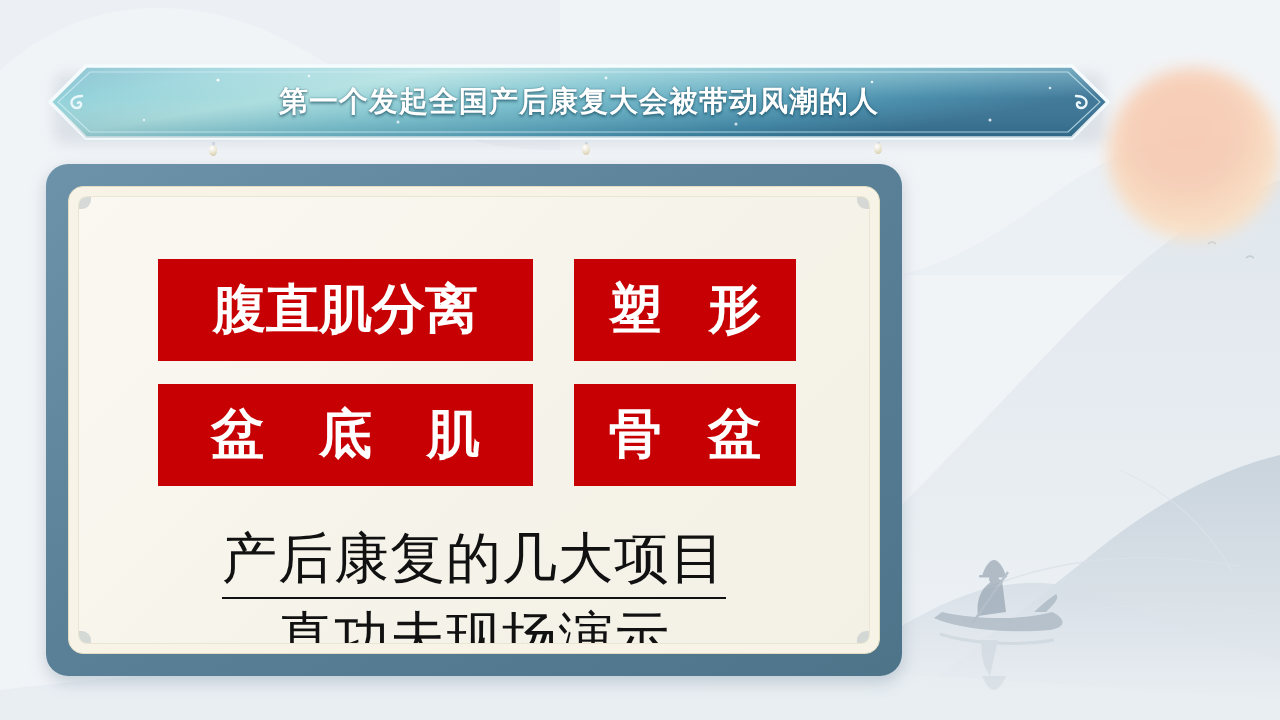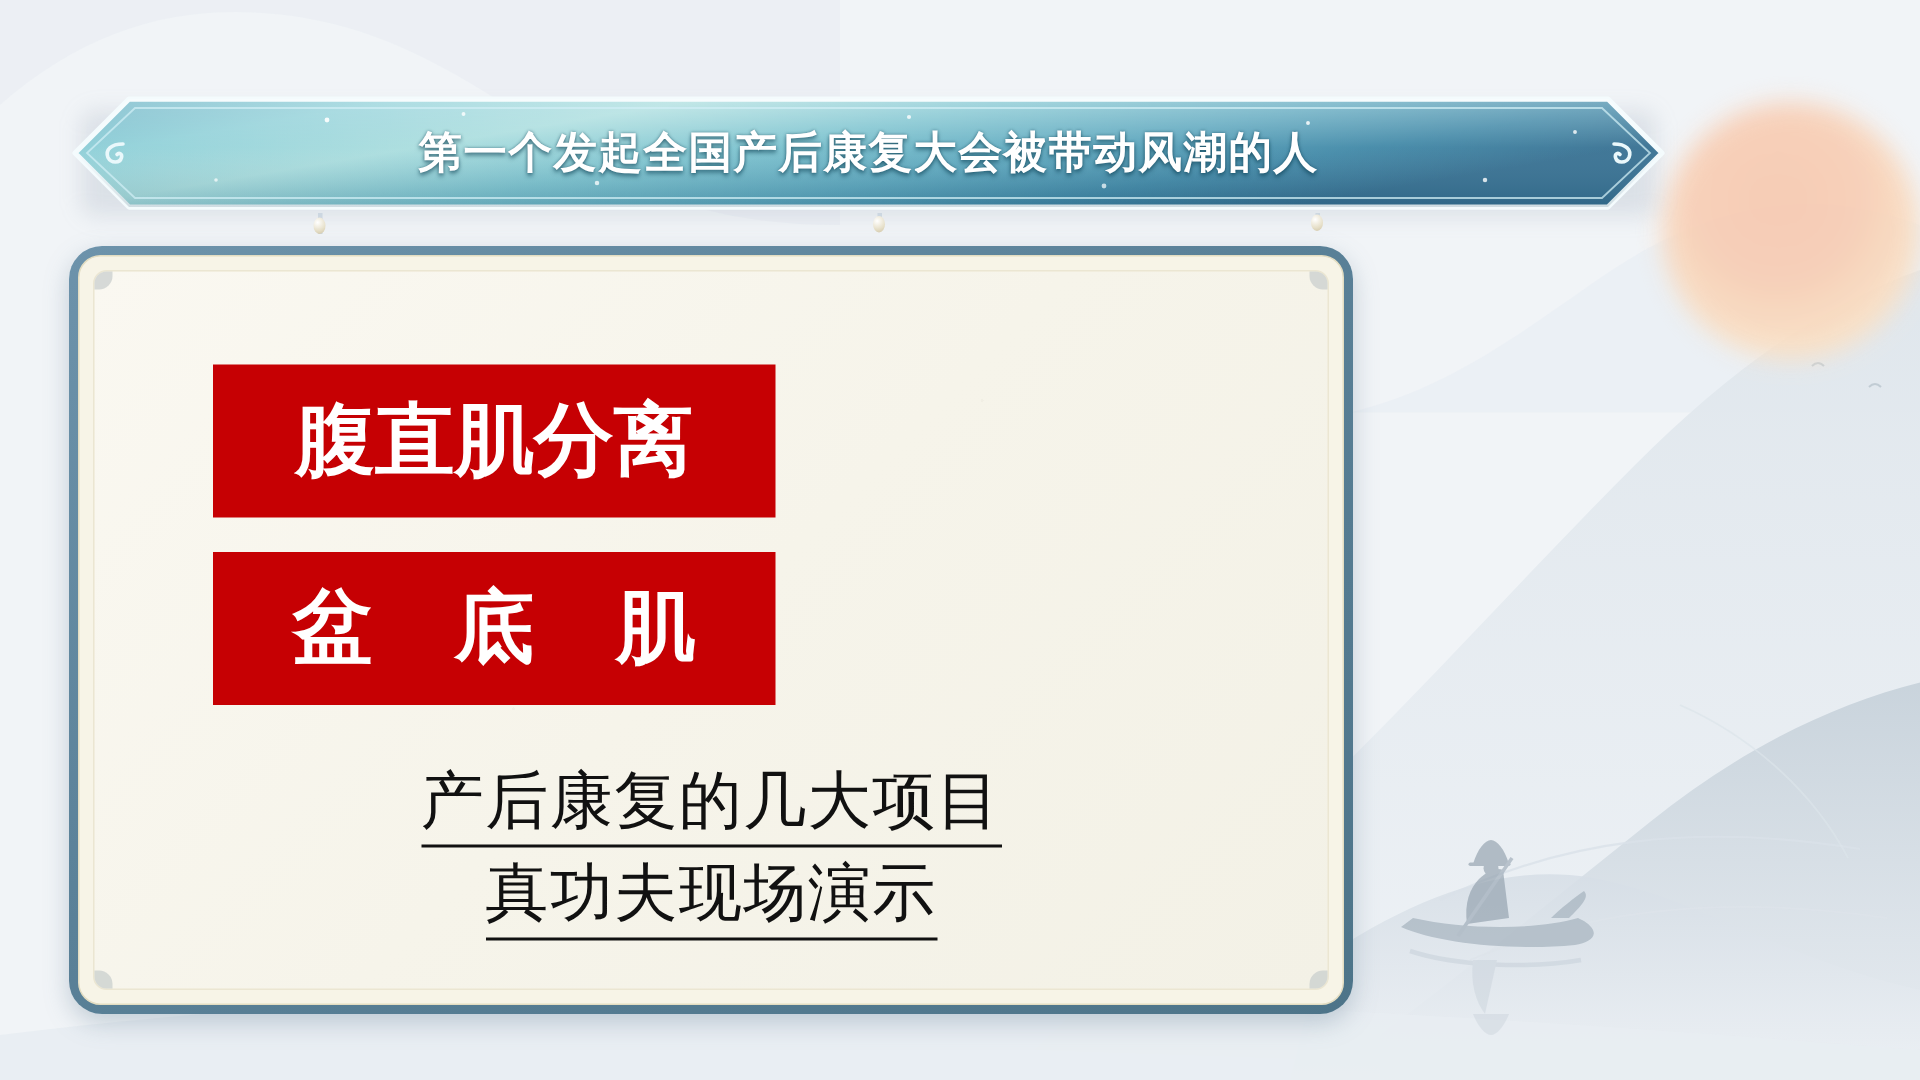--- a/index.html
+++ b/index.html
@@ -39,21 +39,21 @@
   .tassel-bead{position:absolute;width:8px;height:11px;border-radius:50%;
     background:radial-gradient(circle at 35% 30%,#fff,#e6dfc8 60%,#cfc4a4);}
 
   
   .panel{
     position:absolute;left:46px;top:164px;width:856px;height:512px;
     border-radius:22px;
     background:#5b8099;
     background:linear-gradient(150deg,#6d93ab 0%,#5a8198 45%,#4d7489 100%);
     box-shadow:0 6px 16px rgba(110,135,155,.35);
-    padding:6px;box-sizing:border-box;
+    padding:22px;box-sizing:border-box;
   }
   .panel-inner{
     position:relative;width:100%;height:100%;border-radius:15px;
     background:#f7f4e7;
     border:1px solid #e3ddc2;
     box-sizing:border-box;
     padding:9px;
   }
   .panel-sheet{
     position:relative;width:100%;height:100%;border-radius:9px;
@@ -81,21 +81,21 @@
     display:flex;align-items:center;justify-content:center;
     font-weight:bold;box-sizing:border-box;
   }
   .chip.w-wide{width:375px;height:102px;font-size:53px;}
   .chip.w-narrow{width:222px;height:102px;font-size:53px;letter-spacing:16px;text-indent:16px;}
   .chip.sp{letter-spacing:20px;text-indent:20px;}
 
   
   .captions{position:absolute;left:0;right:0;top:325px;text-align:center;}
   .caption{
-    color:#111111;font-size:42px;font-weight:500;line-height:1.34;
+    color:#111111;font-size:55px;font-weight:500;line-height:1.34;
     display:inline-block;
     border-bottom:2px solid #111111;
     padding-bottom:1px;
     letter-spacing:1px;
   }
   .caption-2{margin-top:2px;}
 </style>
 </head>
 <body>
 
@@ -224,23 +224,25 @@
       <div class="panel-sheet">
 
         <span class="corner tl"></span>
         <span class="corner tr"></span>
         <span class="corner bl"></span>
         <span class="corner br"></span>
 
         <div class="chips">
           <div class="chip-row">
             <div class="chip w-wide">腹直肌分离</div>
+            <div class="chip w-narrow">塑 形</div>
           </div>
           <div class="chip-row">
             <div class="chip w-wide sp">盆 底 肌</div>
+            <div class="chip w-narrow">骨 盆</div>
           </div>
         </div>
 
         <div class="captions">
           <div><span class="caption">产后康复的几大项目</span></div>
           <div class="caption-2"><span class="caption">真功夫现场演示</span></div>
         </div>
 
       </div>
     </div>

